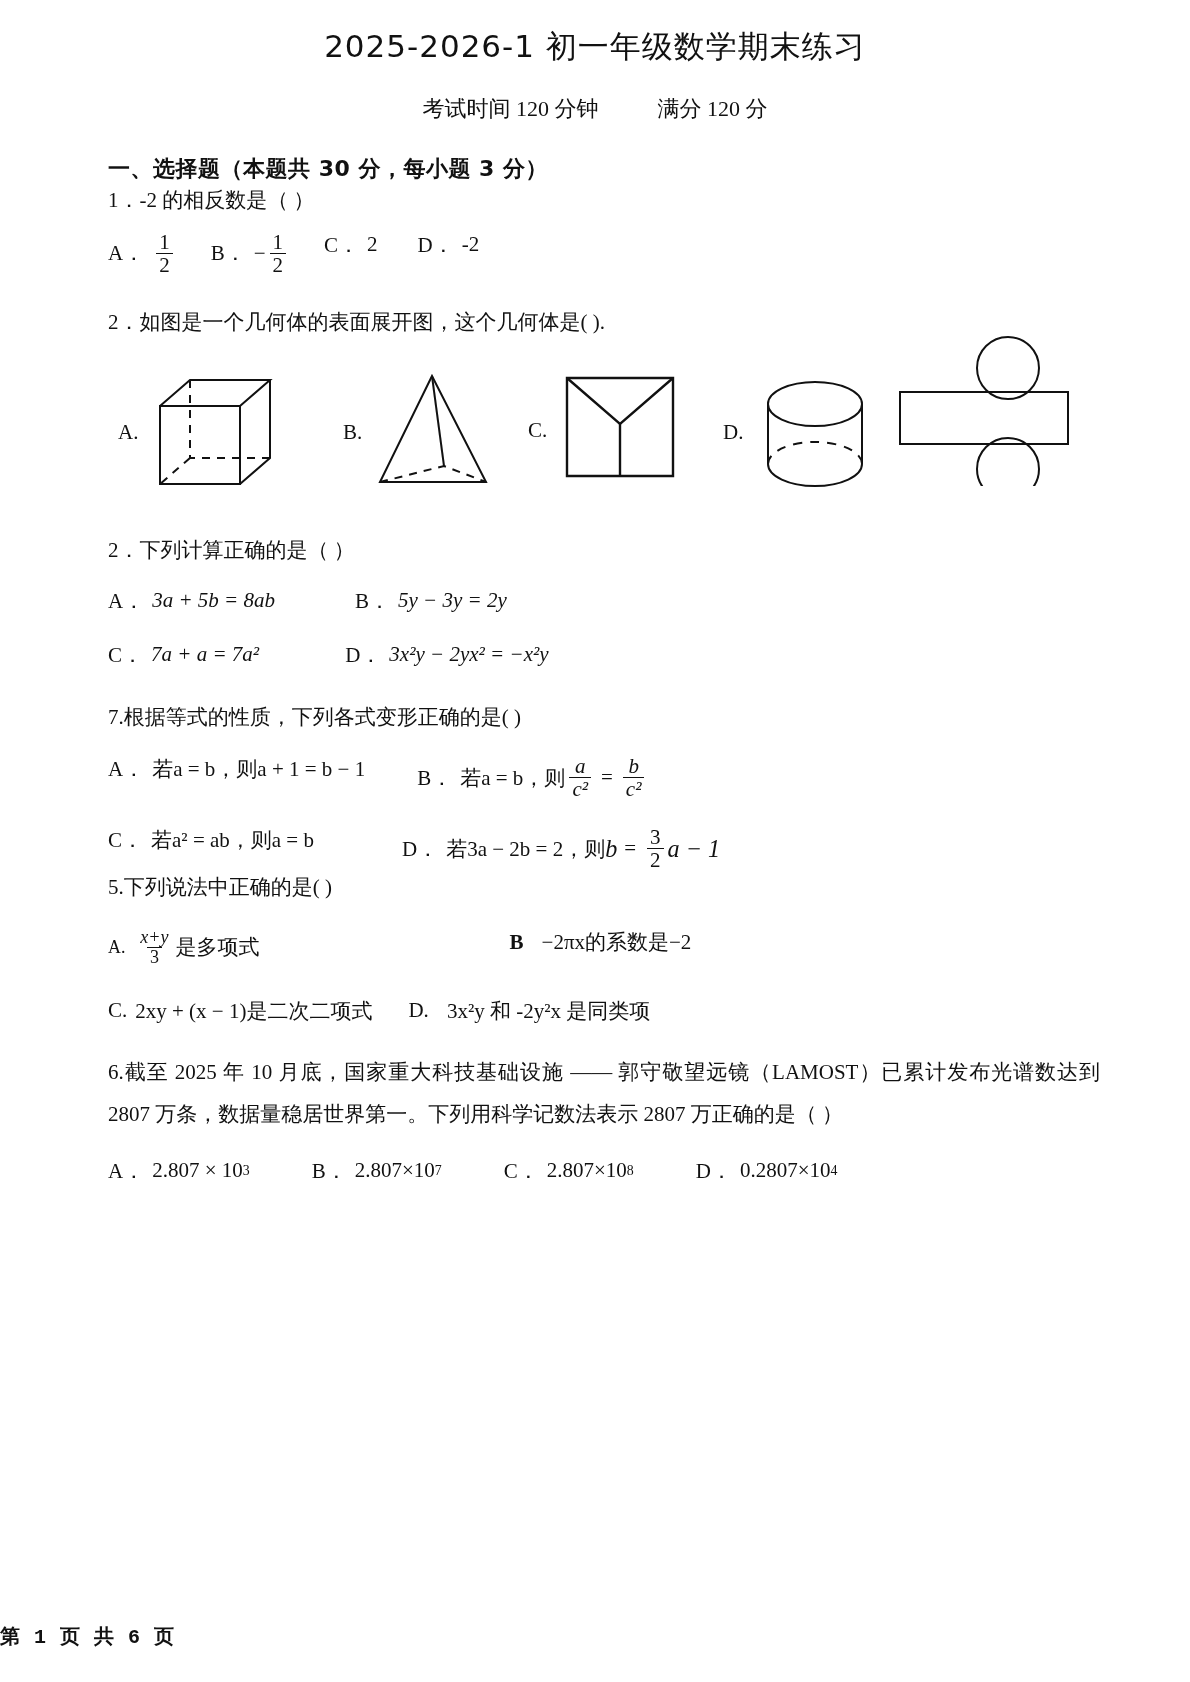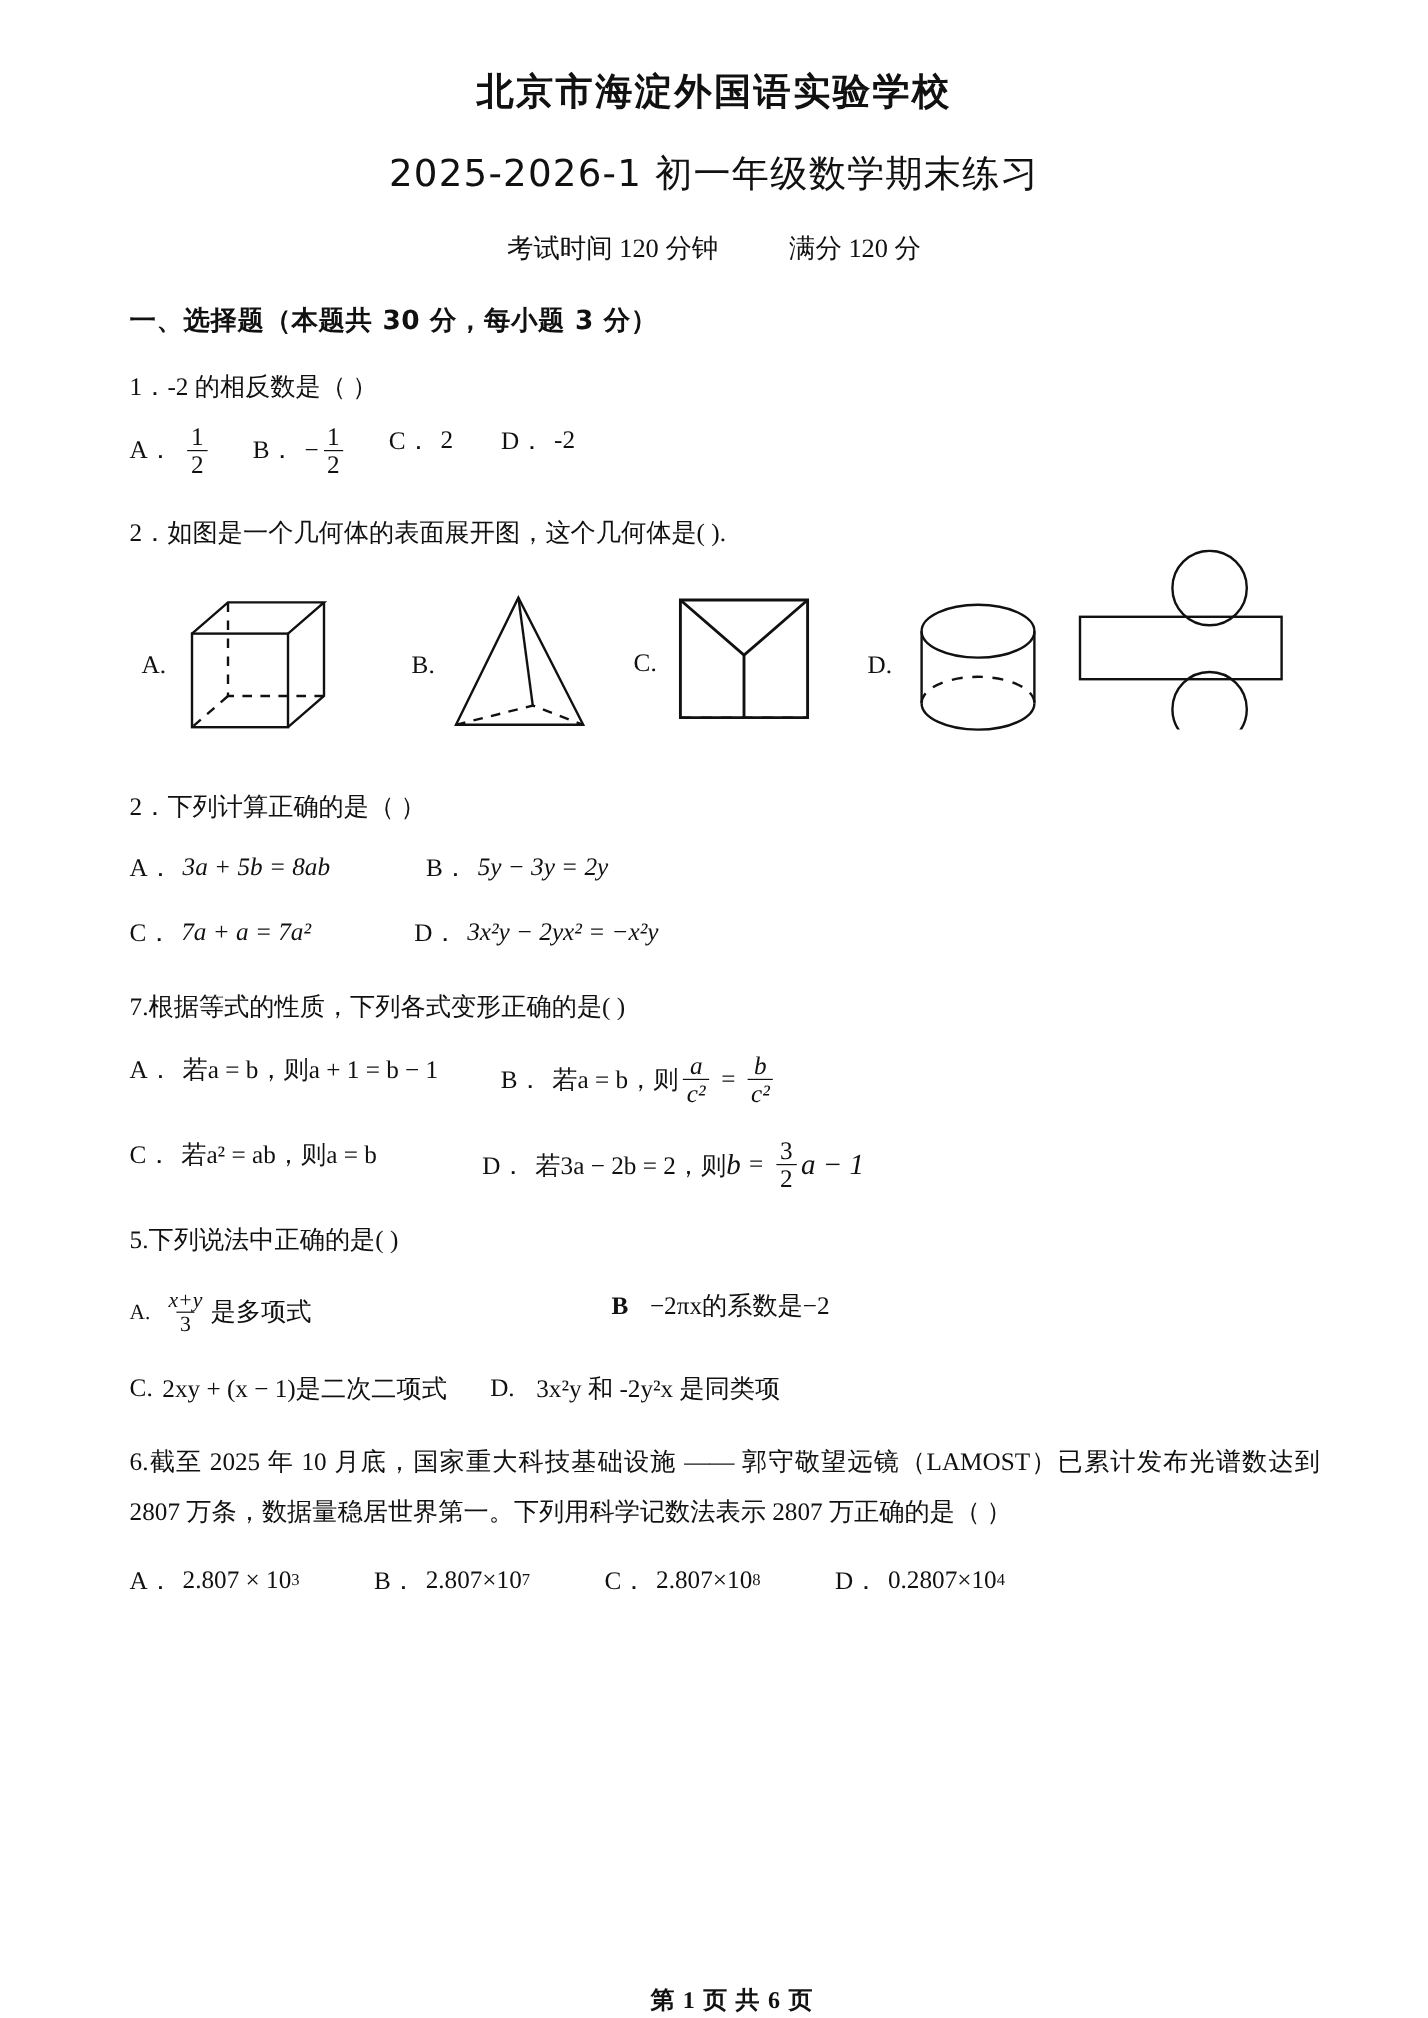--- a/index.html
+++ b/index.html
@@ -48,21 +48,20 @@
   }
   .sec-head{
     font-family:"DejaVu Sans", sans-serif;
     font-weight:bold;
     font-size:22px;
     margin-top:30px;
     letter-spacing:0.5px;
   }
   .q{
     font-size:21px;
-    margin-top:24px;
     line-height:1.55;
   }
   .opts{
     margin-top:16px;
     font-size:21px;
     display:flex;
     align-items:flex-start;
   }
   .opt{
     display:flex;
@@ -105,34 +104,32 @@
   }
   .q6opts{
     margin-top:22px;
     font-size:21px;
     display:flex;
   }
   .footer{
     position:absolute;
     bottom:58px;
     left:0;right:0;
-    text-align:center;
-    font-family:Liberation Serif, serif;
+    text-align:left;
+    font-family:Liberation Mono, monospace;
     font-weight:bold;
     font-size:20px;
     letter-spacing:1px;
-    margin-left:30px;
   }
 </style>
 </head>
 <body>
 
 <div class="page">
 
-  <div class="title1">北京市海淀外国语实验学校</div>
   <div class="title2">2025-2026-1 初一年级数学期末练习</div>
   <div class="subline">
     <span>考试时间 120 分钟</span>
     <span class="gap"></span>
     <span>满分 120 分</span>
   </div>
 
   <div class="content">
 
     <div class="sec-head">一、选择题（本题共 30 分，每小题 3 分）</div>

